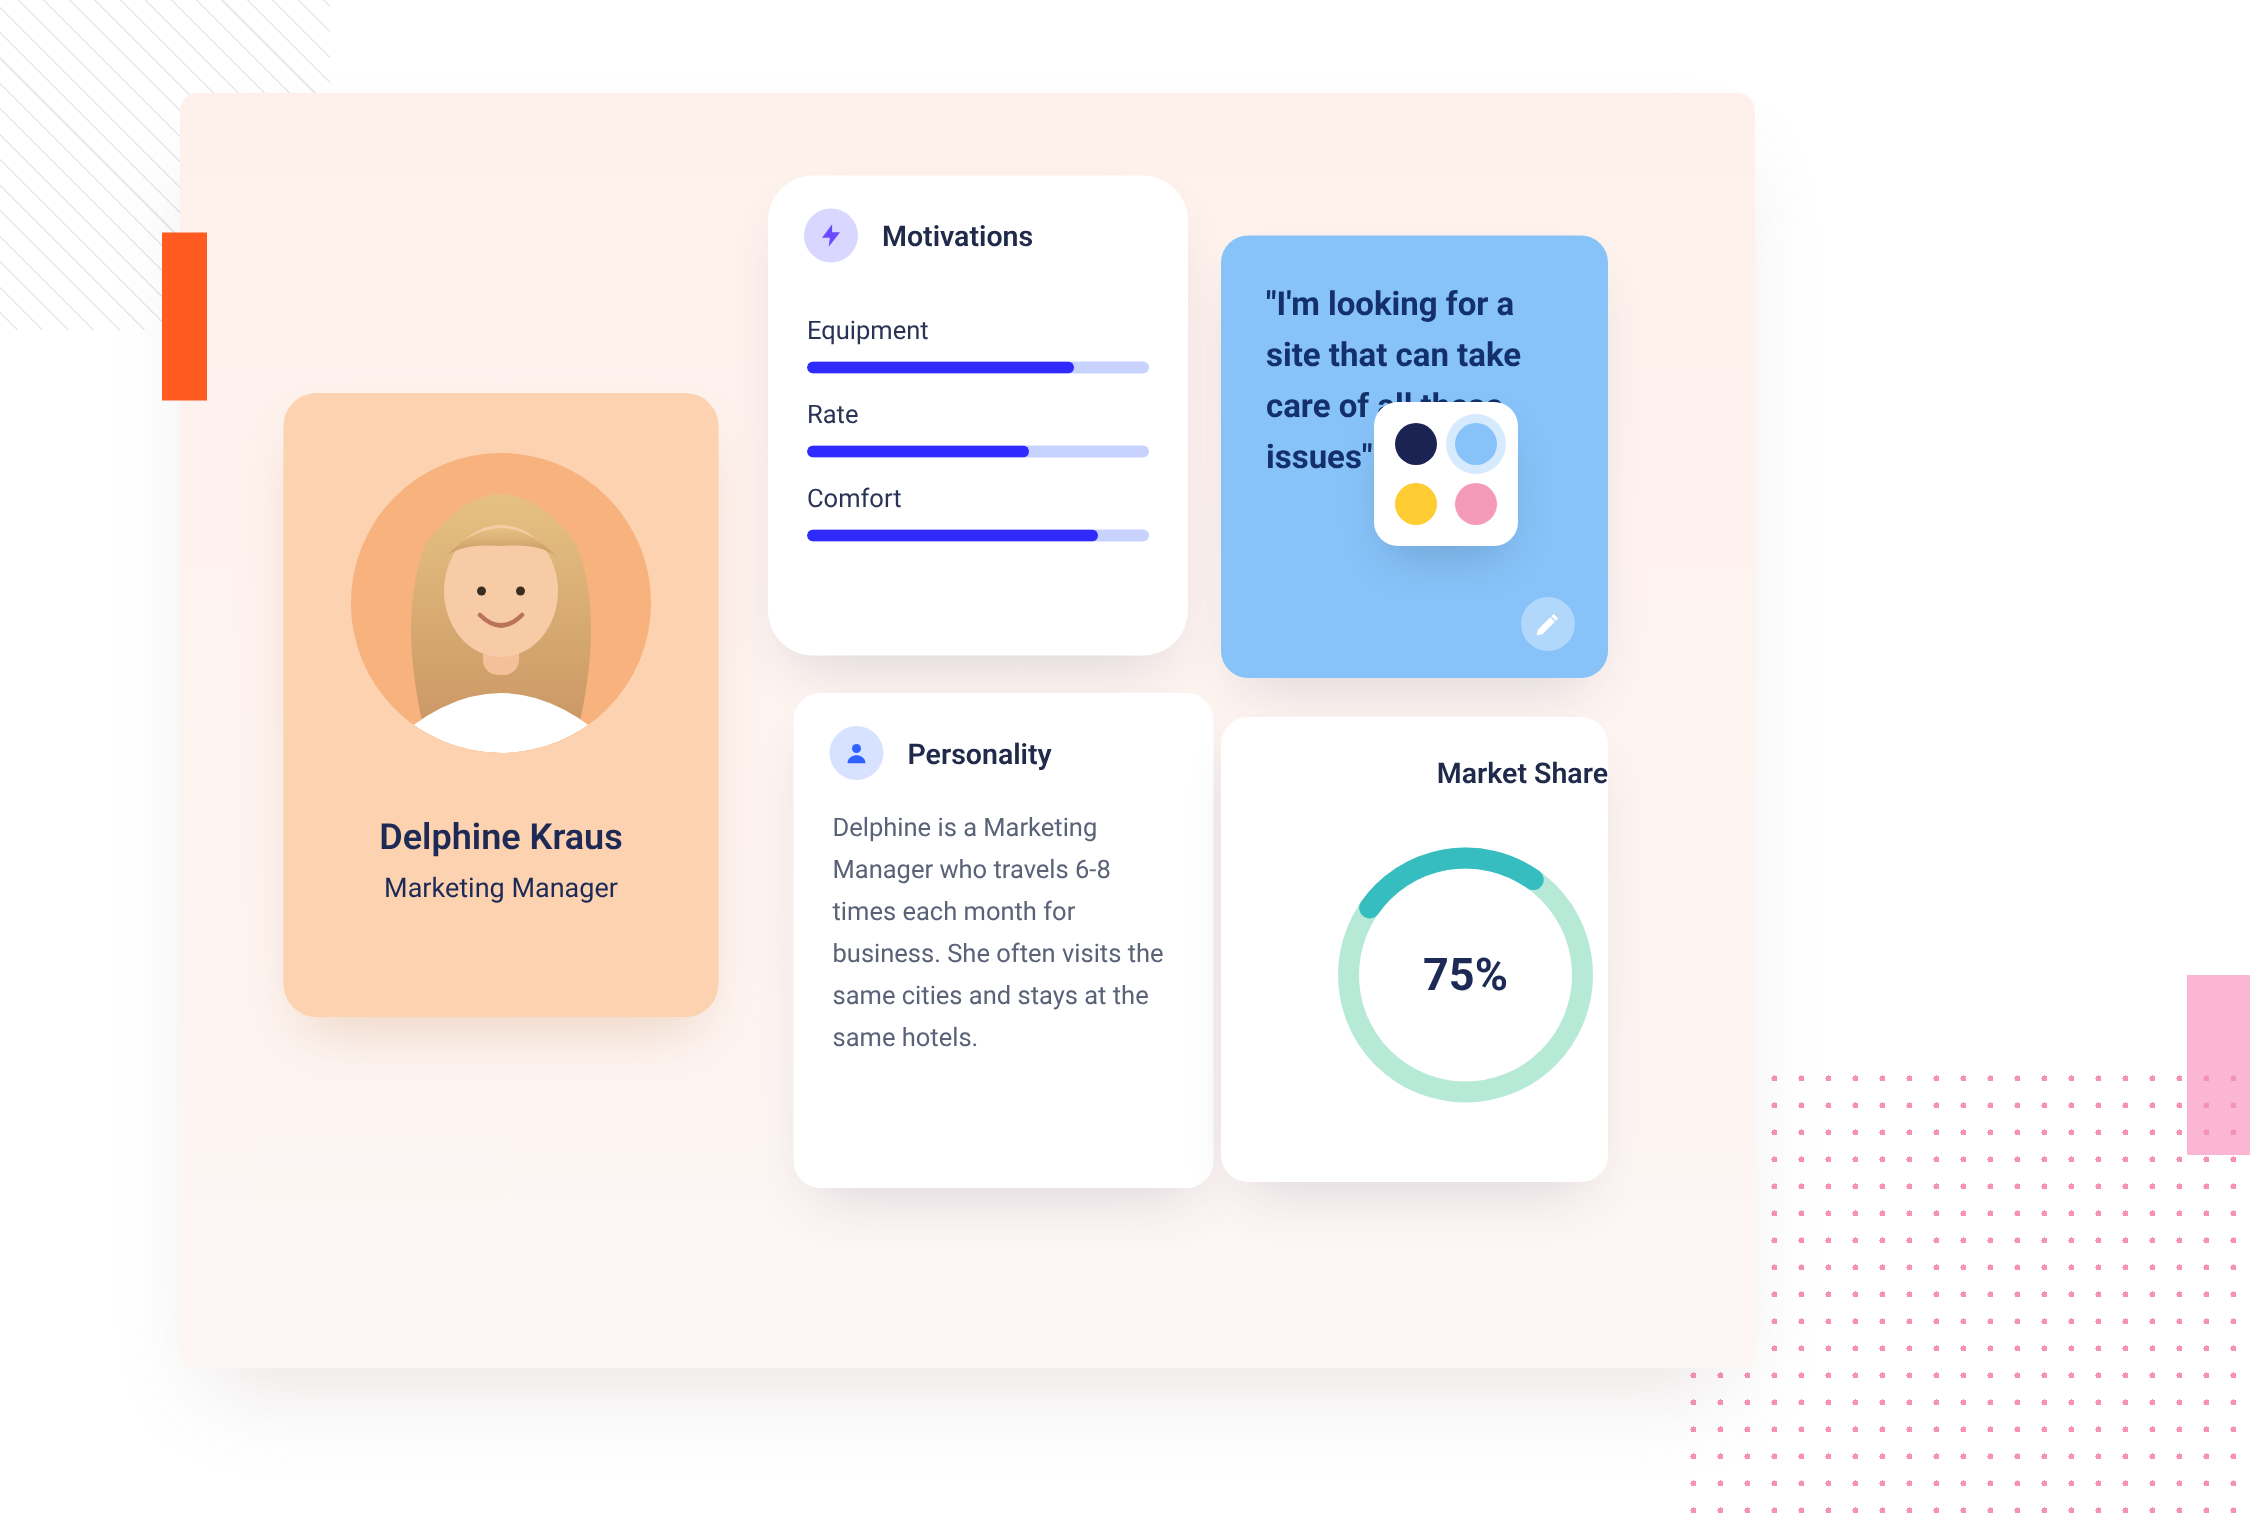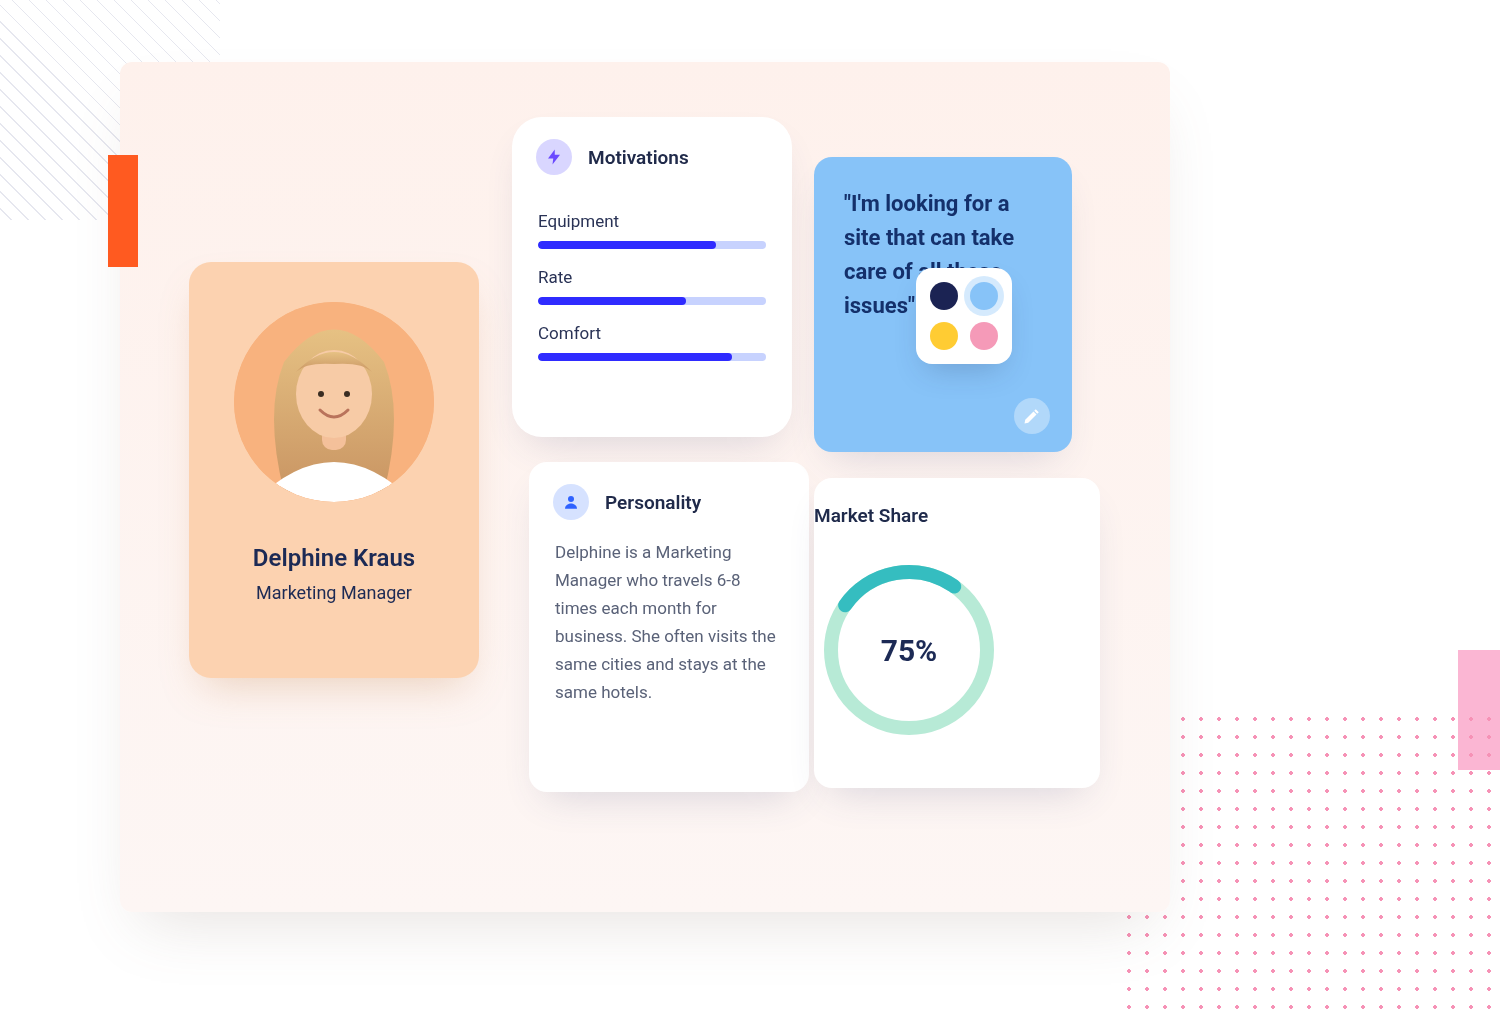--- a/index.html
+++ b/index.html
@@ -88,21 +88,21 @@
   .palette {
     position: absolute; left: 916px; top: 268px; width: 96px; height: 96px;
     background:#fff; border-radius:16px; box-shadow: 0 14px 30px -10px rgba(40,50,90,0.25);
     display:grid; grid-template-columns:1fr 1fr; grid-template-rows:1fr 1fr;
     padding:14px; gap:12px; z-index:6;
   }
   .swatch { width:28px;height:28px;border-radius:50%; justify-self:center; align-self:center; }
   .swatch.selected { box-shadow: 0 0 0 6px rgba(135,195,248,0.35); }
 
   
-  .market { left: 694px; top: 416px; width: 286px; height: 310px; display:flex; flex-direction:column; align-items:flex-start; }
+  .market { left: 694px; top: 416px; width: 258px; height: 310px; display:flex; flex-direction:column; align-items:flex-end; }
   .market-title { margin-top: 26px; font-size: 19px; font-weight:600; color:#1f2a4b; }
   .donut-wrap { position: relative; margin-top: 28px; width: 190px; height: 190px; }
   .donut-label { position:absolute; inset:0; display:flex; align-items:center; justify-content:center; font-size:30px; font-weight:700; color:#1c2a55; }
 </style>
 </head>
 <body>
 
 <div class="deco-lines"></div>
 <div class="deco-orange"></div>
 <div class="deco-pink-block"></div>

